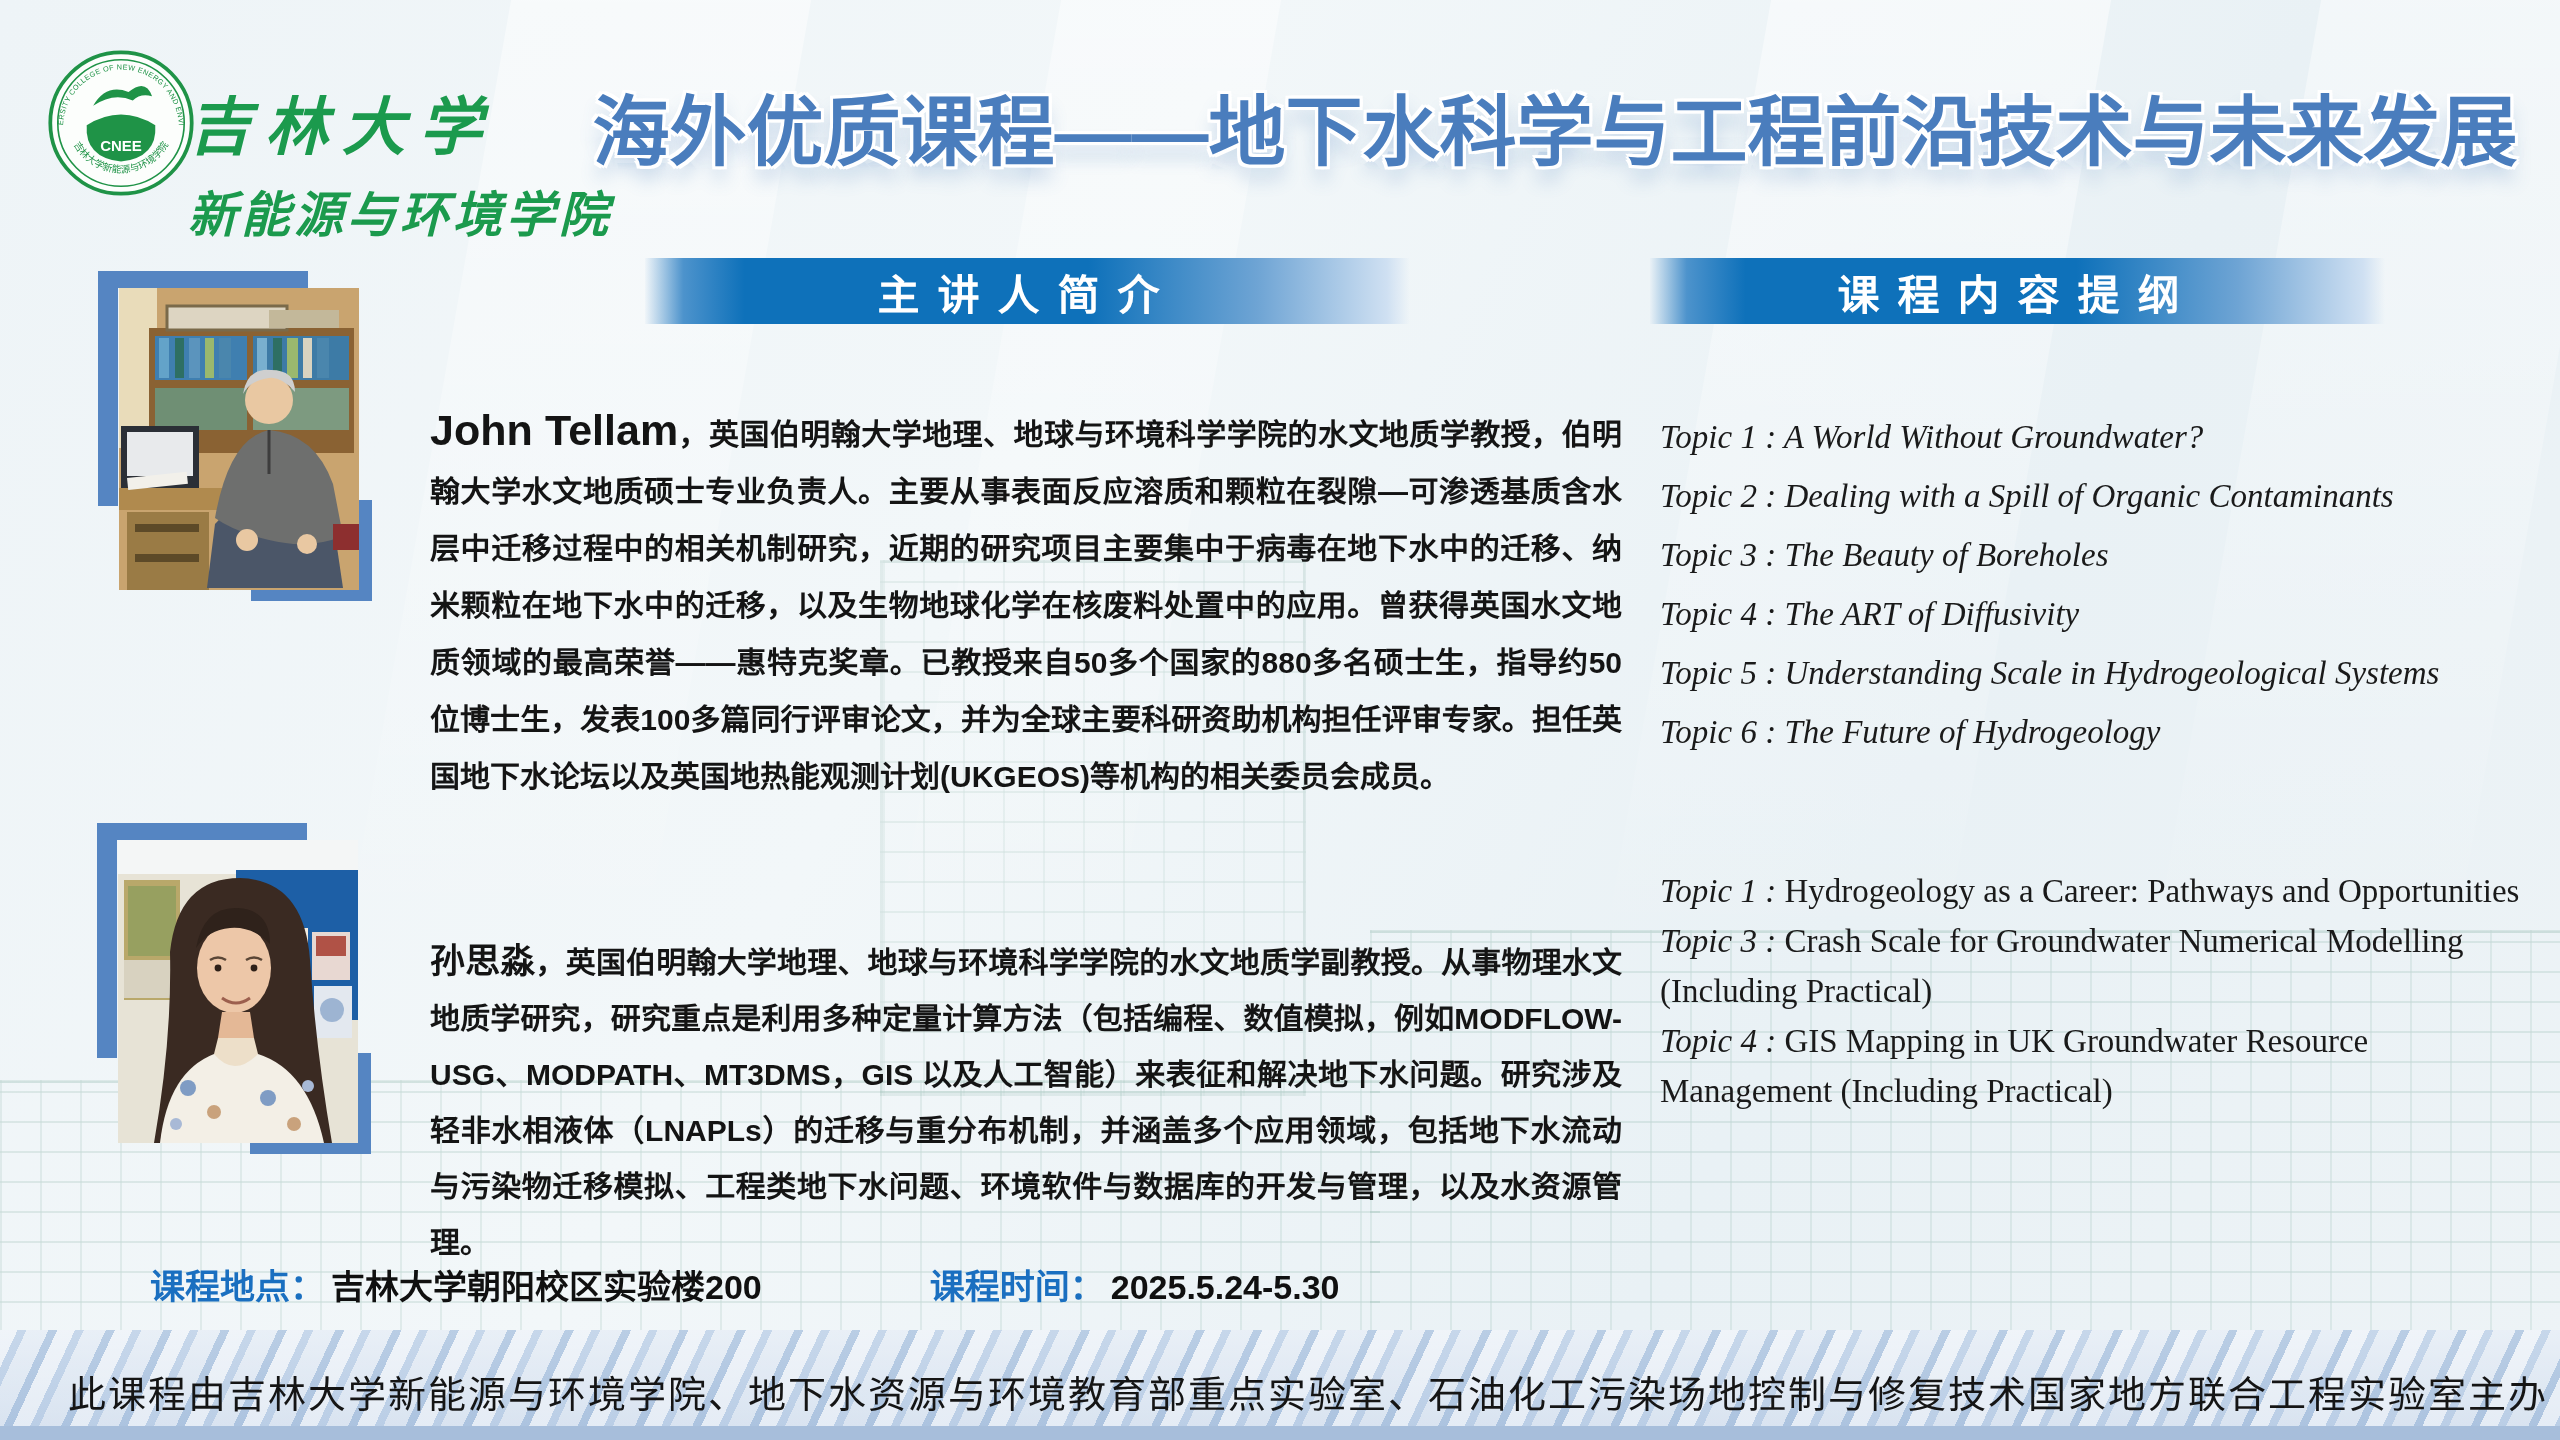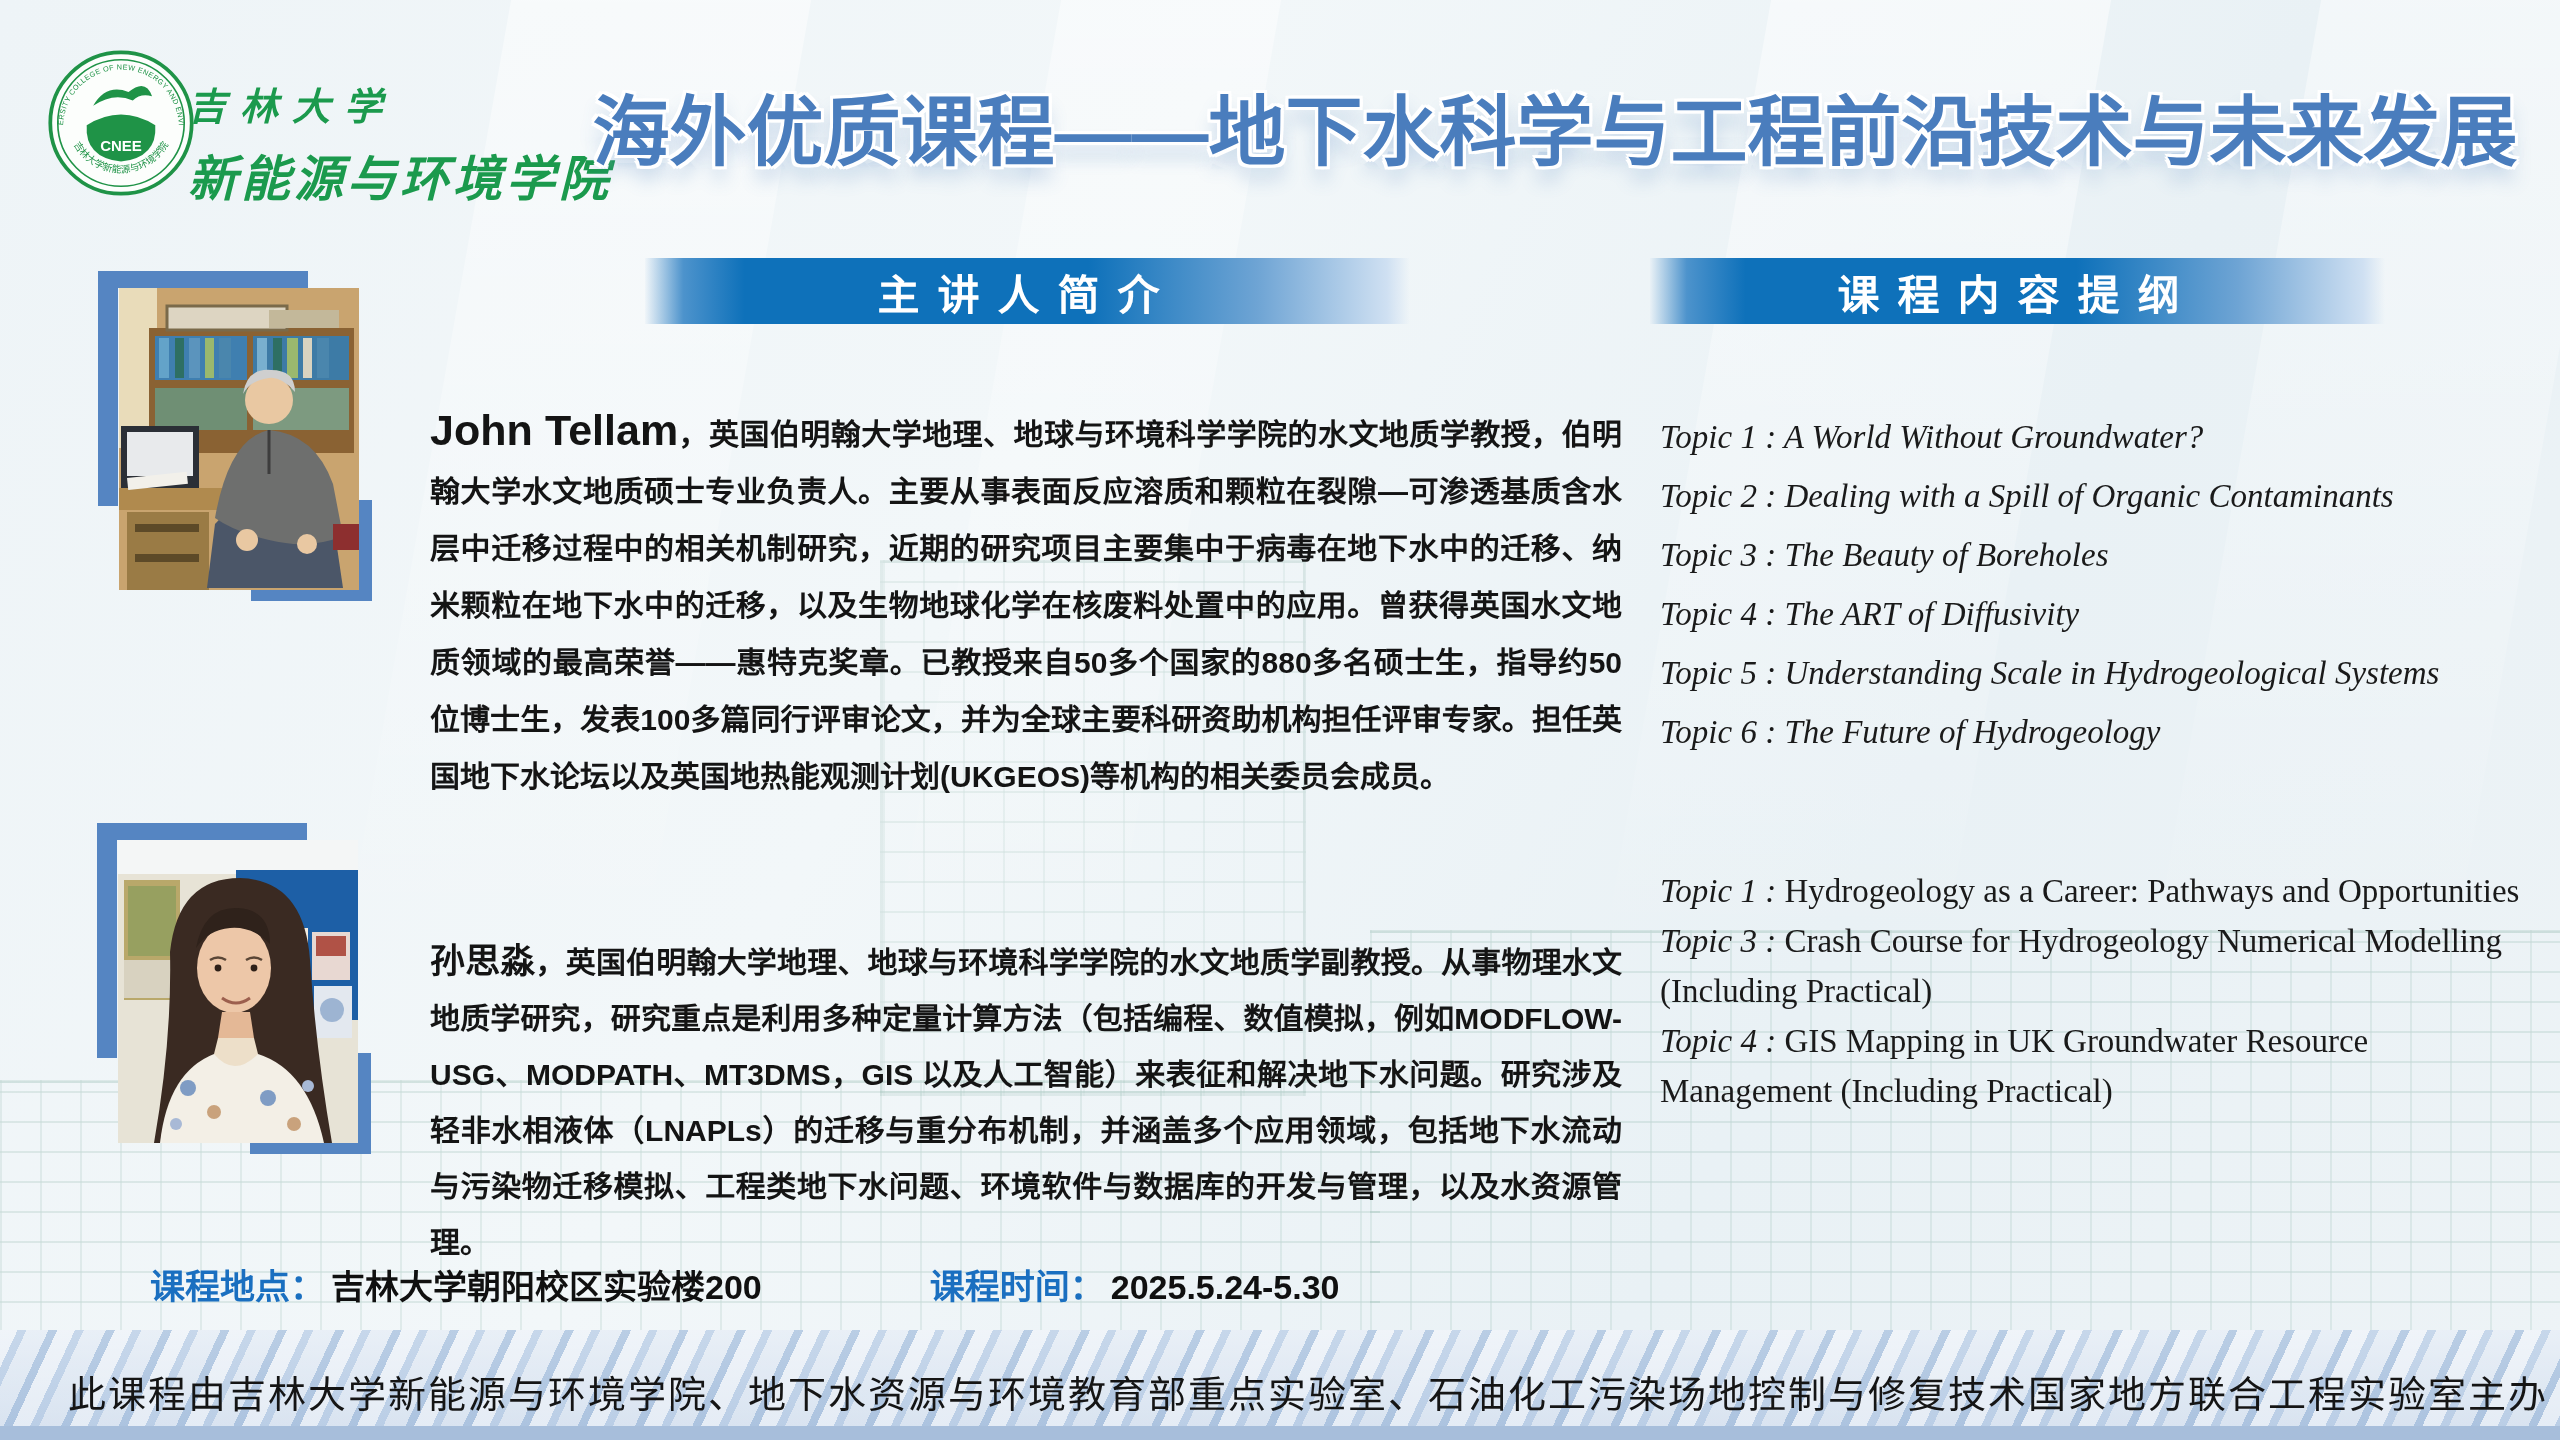--- a/index.html
+++ b/index.html
@@ -25,21 +25,21 @@
     border-top:3px solid rgba(96,152,134,.5);}
   .sketch.s-left{left:0;top:1080px;width:1380px;height:250px;
     border-top:3px solid rgba(96,152,134,.45);}
   .sketch.s-tower{left:880px;top:560px;width:420px;height:530px;opacity:.22;
     border:3px solid rgba(96,152,134,.55);}
 
   
   .seal{position:absolute;left:46px;top:48px;width:150px;height:150px;}
   .orgname{position:absolute;left:188px;top:76px;color:#1b9a4d;
     font-family:"DejaVu Serif","Liberation Serif",serif;font-style:italic;font-weight:bold;}
-  .orgname .l1{font-size:38px;letter-spacing:14px;}
+  .orgname .l1{font-size:63px;letter-spacing:14px;}
   .orgname .l2{font-size:49px;letter-spacing:4px;margin-top:8px;}
 
   
   .title{
     position:absolute;left:560px;top:70px;width:1990px;text-align:center;
     font-size:77px;font-weight:bold;letter-spacing:0px;color:#4a7dbd;white-space:nowrap;
     text-shadow:3px 0 0 #fff,-3px 0 0 #fff,0 3px 0 #fff,0 -3px 0 #fff,
       3px 3px 0 #fff,-3px 3px 0 #fff,3px -3px 0 #fff,-3px -3px 0 #fff,
       0 14px 18px rgba(74,125,189,.30);
     -webkit-box-reflect:below -44px linear-gradient(transparent 70%,rgba(0,0,0,.28) 100%);
@@ -220,21 +220,21 @@
         <circle cx="176" cy="284" r="7" fill="#c9a27c"></circle>
       <circle cx="58" cy="284" r="6" fill="#a8b9d6"></circle>
         <circle cx="190" cy="246" r="6" fill="#a8b9d6"></circle>
     </svg>
   </div>
 
   <p class="bio b2"><span class="name2">孙思淼</span><span>，英国伯明翰大学地理、地球与环境科学学院的水文地质学副教授。从事物理水文地质学研究，研究重点是利用多种定量计算方法（包括编程、数值模拟，例如MODFLOW-USG、MODPATH、MT3DMS，GIS 以及人工智能）来表征和解决地下水问题。研究涉及轻非水相液体（LNAPLs）的迁移与重分布机制，并涵盖多个应用领域，包括地下水流动与污染物迁移模拟、工程类地下水问题、环境软件与数据库的开发与管理，以及水资源管理。</span></p>
 
   <div class="topics t2">
     <p class="item"><span class="tlabel">Topic 1 : </span><span>Hydrogeology as a Career: Pathways and Opportunities</span></p>
-    <p class="item"><span class="tlabel">Topic 3 : </span><span>Crash Course for Hydrogeology Numerical Modelling (Including Practical)</span></p>
+    <p class="item"><span class="tlabel">Topic 3 : </span><span>Crash Scale for Groundwater Numerical Modelling (Including Practical)</span></p>
     <p class="item"><span class="tlabel">Topic 4 : </span><span>GIS Mapping in UK Groundwater Resource Management (Including Practical)</span></p>
   </div>
 
   <div class="finfo">
     <span class="lab">课程地点：</span>
     <span class="val">吉林大学朝阳校区实验楼200</span>
     <span class="lab grp2">课程时间：</span>
     <span class="val serif">2025.5.24-5.30</span>
   </div>
 

